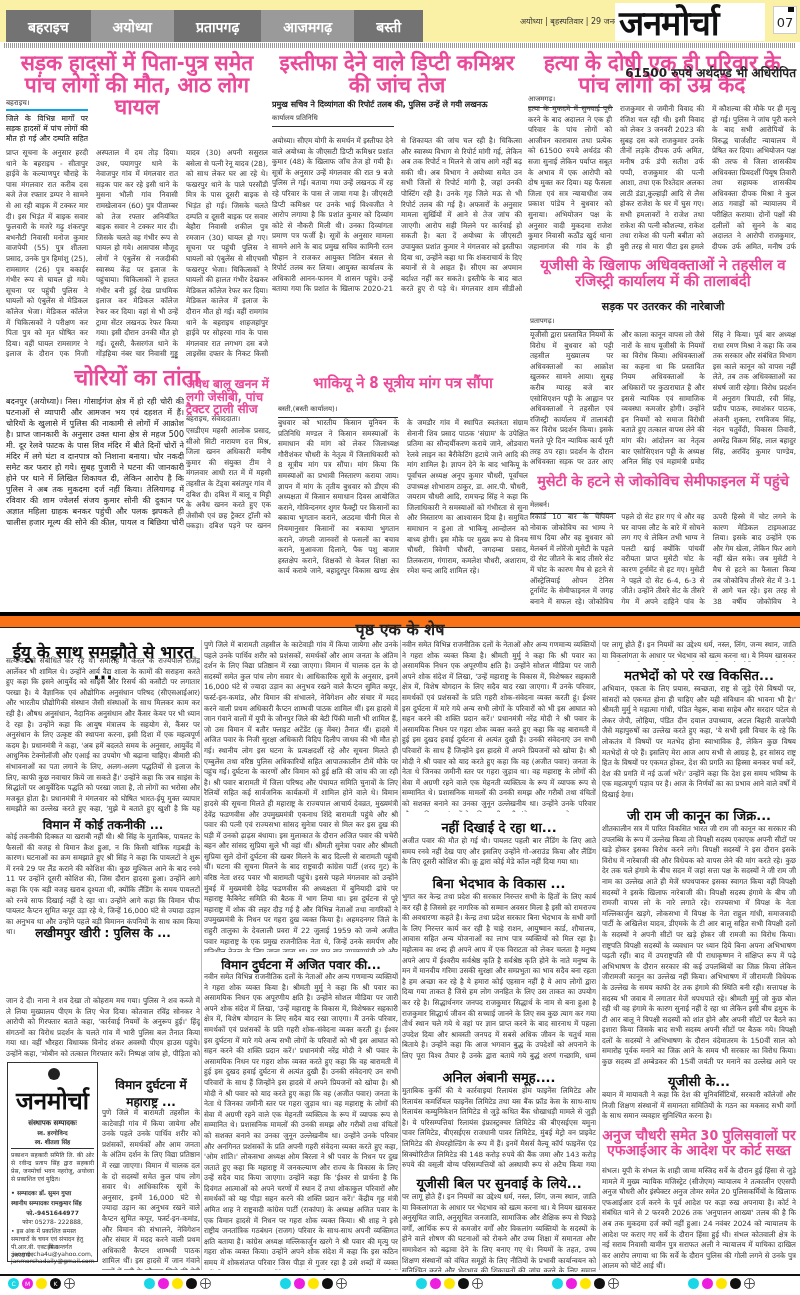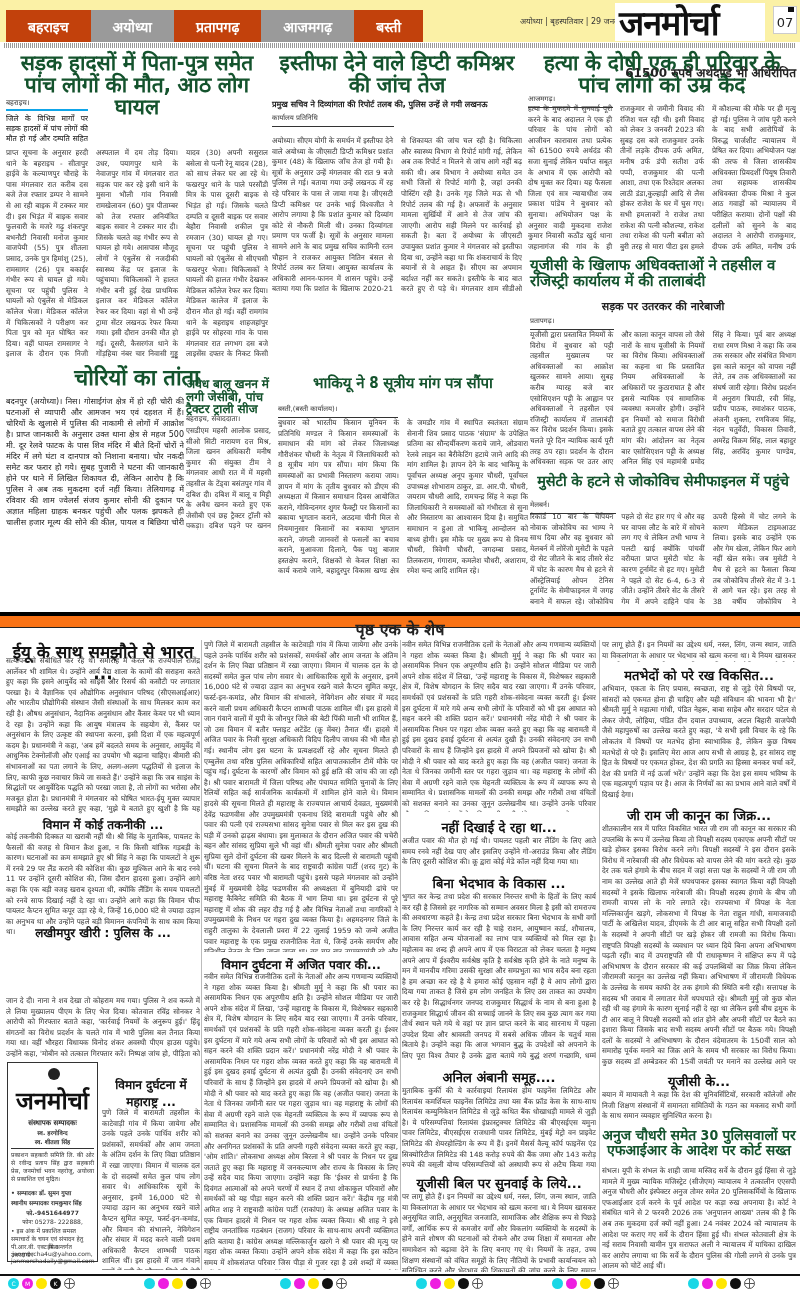--- a/index.html
+++ b/index.html
@@ -1,28 +1,28 @@
 <!DOCTYPE html>
 <html><head>
 <meta charset="utf-8">
 <style>
 *{box-sizing:border-box;margin:0;padding:0}
 body{width:800px;height:1295px;background:#fff;font-family:"DejaVu Sans",sans-serif;color:#222;position:relative;overflow:hidden}
 .topband{position:absolute;left:0;top:0;width:800px;height:42px;background:#fbf1a6}
 .tabs{position:absolute;left:6px;top:10px;display:flex;height:32px}
 .tab{height:32px;display:flex;align-items:center;justify-content:center;font-size:14px;font-weight:bold;color:#fff;padding:0 22px}
-.tab.dark{background:#c2410c}
+.tab.dark{background:#737373}
 .tab.grey{background:#9a9a9a}
 .dateline{position:absolute;left:520px;top:15px;font-size:8px;color:#333}
 .mast{position:absolute;left:615px;top:3px;width:150px;height:38px;background:#fff}
 .mast .logo{position:absolute;left:4px;top:2px;font-size:34px;font-weight:900;letter-spacing:-1px;color:#111;line-height:36px}
 .pageno{position:absolute;left:773px;top:6px;width:24px;height:28px;border:1px solid #ccc;background:#fff;font-size:13px;display:flex;align-items:flex-end;justify-content:center;padding-bottom:3px}
 .pageno .flag{position:absolute;top:0;left:14px;width:6px;height:5px;background:#111}
 .rule{position:absolute;left:4px;top:43px;width:792px;height:5px;background:repeating-linear-gradient(90deg,#999 0 1px,#fff 1px 2px)}
-.head1{position:absolute;font-family:"DejaVu Sans Condensed","DejaVu Sans",sans-serif;font-weight:bold;color:#14532d;line-height:1.05}
+.head1{position:absolute;font-family:"DejaVu Sans Condensed","DejaVu Sans",sans-serif;font-weight:bold;color:#ec4899;line-height:1.05}
 .sub{position:absolute;font-weight:bold;color:#222}
 .col{position:absolute;font-size:7.2px;line-height:10.6px;color:#333;text-align:justify;overflow:hidden}
 .byline{position:absolute;font-size:7px;color:#333;border-bottom:1px solid #333;padding-bottom:4px}
 .band2{position:absolute;left:0;top:612px;width:800px;height:16px;background:#f97316;border-top:4px solid #000000;border-bottom:1px solid #222}
 .band2 span{position:absolute;left:0;right:0;text-align:center;top:2px;font-size:16px;font-weight:bold}
 .sechead{position:absolute;text-align:center;font-weight:bold;font-size:14px;color:#111}
 .imprint{position:absolute;left:7px;top:1062px;width:91px;height:200px;border:1px solid #333;background:#fff}
 .imprint .pen{position:absolute;left:40px;top:5px;width:12px;height:12px;border-radius:50%;background:#222}
 .imprint .logo{position:absolute;left:0;right:0;top:20px;text-align:center;font-size:24px;font-weight:900;color:#111}
 .imprint .t{position:absolute;left:3px;right:3px;font-size:6px;text-align:center;color:#333;line-height:8px}
@@ -74,21 +74,21 @@
 
 <div class="head1" style="left:278px;top:376px;width:250px;font-size:15px;text-align:center">भाकियू ने 8 सूत्रीय मांग पत्र सौंपा</div>
 <div class="byline" style="left:278px;top:404px;width:120px">बस्ती,(बस्ती कार्यालय)।</div>
 <div class="col" style="left:278px;top:418px;width:250px;height:190px;column-count:2;column-gap:8px">बुधवार को भारतीय किसान यूनियन के प्रतिनिधि मण्डल ने किसान समस्याओं के समाधान की मांग को लेकर जिलाध्यक्ष गौरीशंकर चौधरी के नेतृत्व में जिलाधिकारी को 8 सूत्रीय मांग पत्र सौंपा। मांग किया कि समस्याओं का प्रभावी निस्तारण कराया जाय। ज्ञापन में मांग के तृतीय बुधवार को डीएम की अध्यक्षता में किसान समाधान दिवस आयोजित कराने, गोविन्दनगर शुगर फैक्ट्री पर किसानों का बकाया भुगतान कराने, अठदमा चीनी मिल से नियमानुसार किसानों का बकाया भुगतान कराने, जंगली जानवरों से फसलों का बचाव कराने, मुआवजा दिलाने, पैक पशु बाजार हस्तक्षेप कराने, शिक्षकों से केवल शिक्षा का कार्य कराये जाने, बहादुरपुर विकास खण्ड क्षेत्र के जमडौर गांव में स्थापित स्वतंत्रता संग्राम सेनानी शिव प्रसाद पाठक 'संग्राम' के उपेक्षित प्रतिमा का सौन्दर्यीकरण कराये जाने, ओडवारा रेलवे लाइन का बैरीकेटिंग हटाये जाने आदि की मांग शामिल है। ज्ञापन देने के बाद भाकियू के पूर्वांचल अध्यक्ष अनूप कुमार चौधरी, पूर्वांचल उपाध्यक्ष शोभाराम ठाकुर, डा. आर.पी. चौधरी, जयराम चौधरी आदि, रामचन्द्र सिंह ने कहा कि जिलाधिकारी ने समस्याओं को गंभीरता से सुना और निस्तारण का आश्वासन दिया है। समुचित समाधान न हुआ तो भाकियू आन्दोलन को बाध्य होगी। इस मौके पर मुख्य रूप से विनय चौधरी, त्रिवेणी चौधरी, जगदम्बा प्रसाद, तिलकराम, गंगाराम, कमलेश चौधरी, अशाराम, रमेश चन्द आदि शामिल रहे।</div>
 
 <div class="head1" style="left:528px;top:52px;width:268px;font-size:21px;text-align:center">हत्या के दोषी एक ही परिवार के पांच लोगों को उम्र कैद</div>
 <div class="sub" style="left:528px;top:64px;width:268px;font-size:12px;text-align:right">61500 रुपये अर्थदण्ड भी अधिरोपित</div>
 <div class="byline" style="left:528px;top:94px;width:85px">आजमगढ़।</div>
 <div class="col" style="left:528px;top:104px;width:268px;height:152px;column-count:3;column-gap:8px">हत्या के मुकदमे में सुनवाई पूरी करने के बाद अदालत ने एक ही परिवार के पांच लोगों को आजीवन कारावास तथा प्रत्येक को 61500 रुपये अर्थदंड की सजा सुनाई लेकिन पर्याप्त सबूत के अभाव में एक आरोपी को दोष मुक्त कर दिया। यह फैसला जिला एवं सत्र न्यायाधीश जय प्रकाश पांडेय ने बुधवार को सुनाया। अभियोजन पक्ष के अनुसार वादी मुकदमा राजेश कुमार निवासी कठौंड खुर्द थाना जहानागंज की गांव के ही राजकुमार से जमीनी विवाद की रंजिश चल रही थी। इसी विवाद को लेकर 3 जनवरी 2023 की सुबह दस बजे राजकुमार उनके तीनों लड़के दीपक उर्फ अमित, मनीष उर्फ डंपी सतीश उर्फ पप्पी, राजकुमार की पत्नी आशा, तथा एक रिश्तेदार अलका लाठी डंडा,कुल्हाड़ी आदि से लैस होकर राजेश के घर में घुस गए। सभी हमलावरों ने राजेश तथा राकेश की पत्नी कौशल्या, राकेश तथा राकेश की पत्नी बबीता को बुरी तरह से मारा पीटा इस हमले में कौशल्या की मौके पर ही मृत्यु हो गई। पुलिस ने जांच पूरी करने के बाद सभी आरोपियों के विरुद्ध चार्जशीट न्यायालय में प्रेषित कर दिया। अभियोजन पक्ष की तरफ से जिला शासकीय अधिवक्ता प्रियदर्शी पियूष तिवारी तथा सहायक शासकीय अधिवक्ता दीपक मिश्रा ने कुल आठ गवाहों को न्यायालय में परीक्षित कराया। दोनों पक्षों की दलीलों को सुनने के बाद अदालत ने आरोपी राजकुमार, दीपक उर्फ अमित, मनीष उर्फ डंपी, सतीश उर्फ पप्पी तथा आशा को आजीवन कारावास और प्रत्येक पर 61500 रुपये अर्थदंड की सजा सुनाई। वहीं पर्याप्त सबूत के अभाव में अलका को दोष मुक्त कर दिया।</div>
 
-<div class="head1" style="left:530px;top:258px;width:266px;font-size:15px;">यूजीसी के खिलाफ अधिवक्ताओं ने तहसील व रजिस्ट्री कार्यालय में की तालाबंदी</div>
+<div class="head1" style="left:530px;top:258px;width:266px;font-size:15px;text-align:center">यूजीसी के खिलाफ अधिवक्ताओं ने तहसील व रजिस्ट्री कार्यालय में की तालाबंदी</div>
 <div class="sub" style="left:530px;top:298px;width:266px;font-size:11px;text-align:center">सड़क पर उतरकर की नारेबाजी</div>
 <div class="byline" style="left:530px;top:316px;width:84px">प्रतापगढ़।</div>
 <div class="col" style="left:530px;top:330px;width:266px;height:140px;column-count:3;column-gap:8px">यूजीसी द्वारा प्रस्तावित नियमों के विरोध में बुधवार को पट्टी तहसील मुख्यालय पर अधिवक्ताओं का आक्रोश खुलकर सामने आया। सुबह करीब ग्यारह बजे बार एसोसिएशन पट्टी के आह्वान पर अधिवक्ताओं ने तहसील एवं रजिस्ट्री कार्यालय में तालाबंदी कर विरोध प्रदर्शन किया। इसके चलते पूरे दिन न्यायिक कार्य पूरी तरह ठप रहा। प्रदर्शन के दौरान अधिवक्ता सड़क पर उतर आए और काला कानून वापस लो जैसे नारों के साथ यूजीसी के नियमों का विरोध किया। अधिवक्ताओं का कहना था कि प्रस्तावित नियम अधिवक्ताओं के अधिकारों पर कुठाराघात है और इससे न्यायिक एवं सामाजिक व्यवस्था कमजोर होगी। उन्होंने इन नियमों को समाज विरोधी बताते हुए तत्काल वापस लेने की मांग की। आंदोलन का नेतृत्व बार एसोसिएशन पट्टी के अध्यक्ष अनिल सिंह एवं महामंत्री प्रमोद सिंह ने किया। पूर्व बार अध्यक्ष राधा रमण मिश्रा ने कहा कि जब तक सरकार और संबंधित विभाग इस काले कानून को वापस नहीं लेते, तब तक अधिवक्ताओं का संघर्ष जारी रहेगा। विरोध प्रदर्शन में अनुराग त्रिपाठी, रवी सिंह, प्रदीप पाठक, रमाशंकर पाठक, अंजनी शुक्ला, रणविजय सिंह, नंदन चतुर्वेदी, विकास तिवारी, अमरेंद्र विक्रम सिंह, लाल बहादुर सिंह, अरविंद कुमार पाण्डेय, विपिन सिंह सहित दर्जनों अधिवक्ता शामिल रहे।</div>
 
 <div class="head1" style="left:530px;top:474px;width:266px;font-size:14.5px;text-align:center">मुसेटी के हटने से जोकोविच सेमीफाइनल में पहुंचे</div>
 <div class="byline" style="left:530px;top:500px;width:86px">मेलबर्न।</div>
 <div class="col" style="left:530px;top:512px;width:266px;height:98px;column-count:3;column-gap:8px">रिकॉर्ड 10 बार के चैंपियन नोवाक जोकोविच का भाग्य ने साथ दिया और वह बुधवार को मेलबर्न में लोरेंजो मुसेटी के पहले दो सेट जीतने के बाद तीसरे सेट में चोट के कारण मैच से हटने से ऑस्ट्रेलियाई ओपन टेनिस टूर्नामेंट के सेमीफाइनल में जगह बनाने में सफल रहे। जोकोविच पहले दो सेट हार गए थे और वह घर वापस लौट के बारे में सोचने लग गए थे लेकिन तभी भाग्य ने पलटी खाई क्योंकि पांचवीं वरीयता प्राप्त मुसेटी चोट के कारण टूर्नामेंट से हट गए। मुसेटी ने पहले दो सेट 6-4, 6-3 से जीते। उन्होंने तीसरे सेट के तीसरे गेम में अपने दाहिने पांव के ऊपरी हिस्से में चोट लगने के कारण मेडिकल टाइमआउट लिया। इसके बाद उन्होंने एक और गेम खेला, लेकिन फिर आगे नहीं खेल सके। जब मुसेटी ने मैच से हटने का फैसला किया तब जोकोविच तीसरे सेट में 3-1 से आगे चल रहे। इस तरह से 38 वर्षीय जोकोविच ने ऑस्ट्रेलियाई ओपन में अपना 11वां खिताब और कुल 25वां ग्रैंड स्लैम खिताब जीतने की कवायद जारी रखी, लेकिन उनका कहना है कि इस बार वे भाग्यशाली रहे।</div>
 
 <div class="band2">
     <span>पृष्ठ एक के शेष</span>

